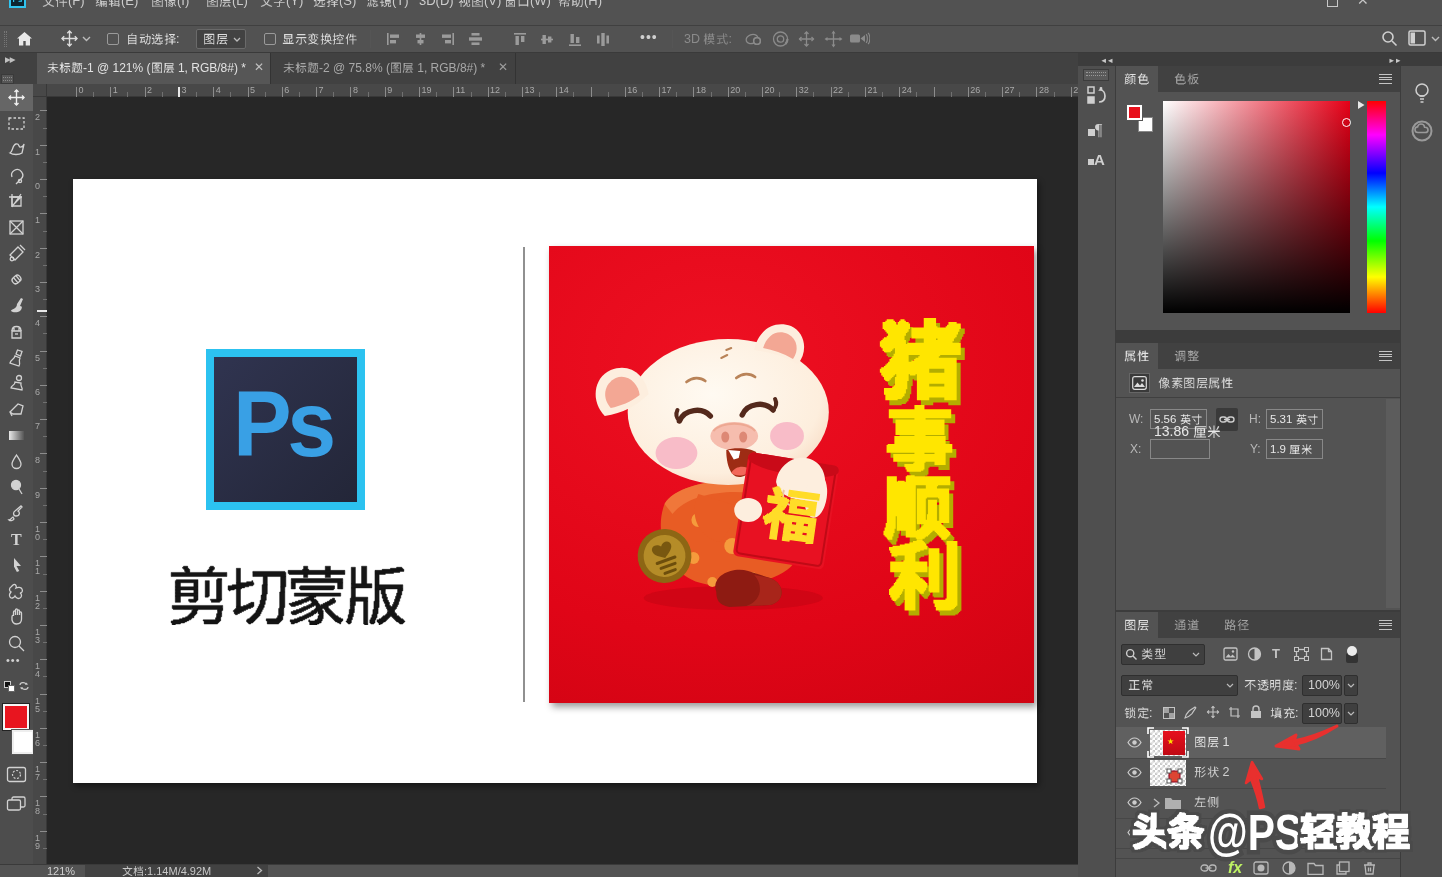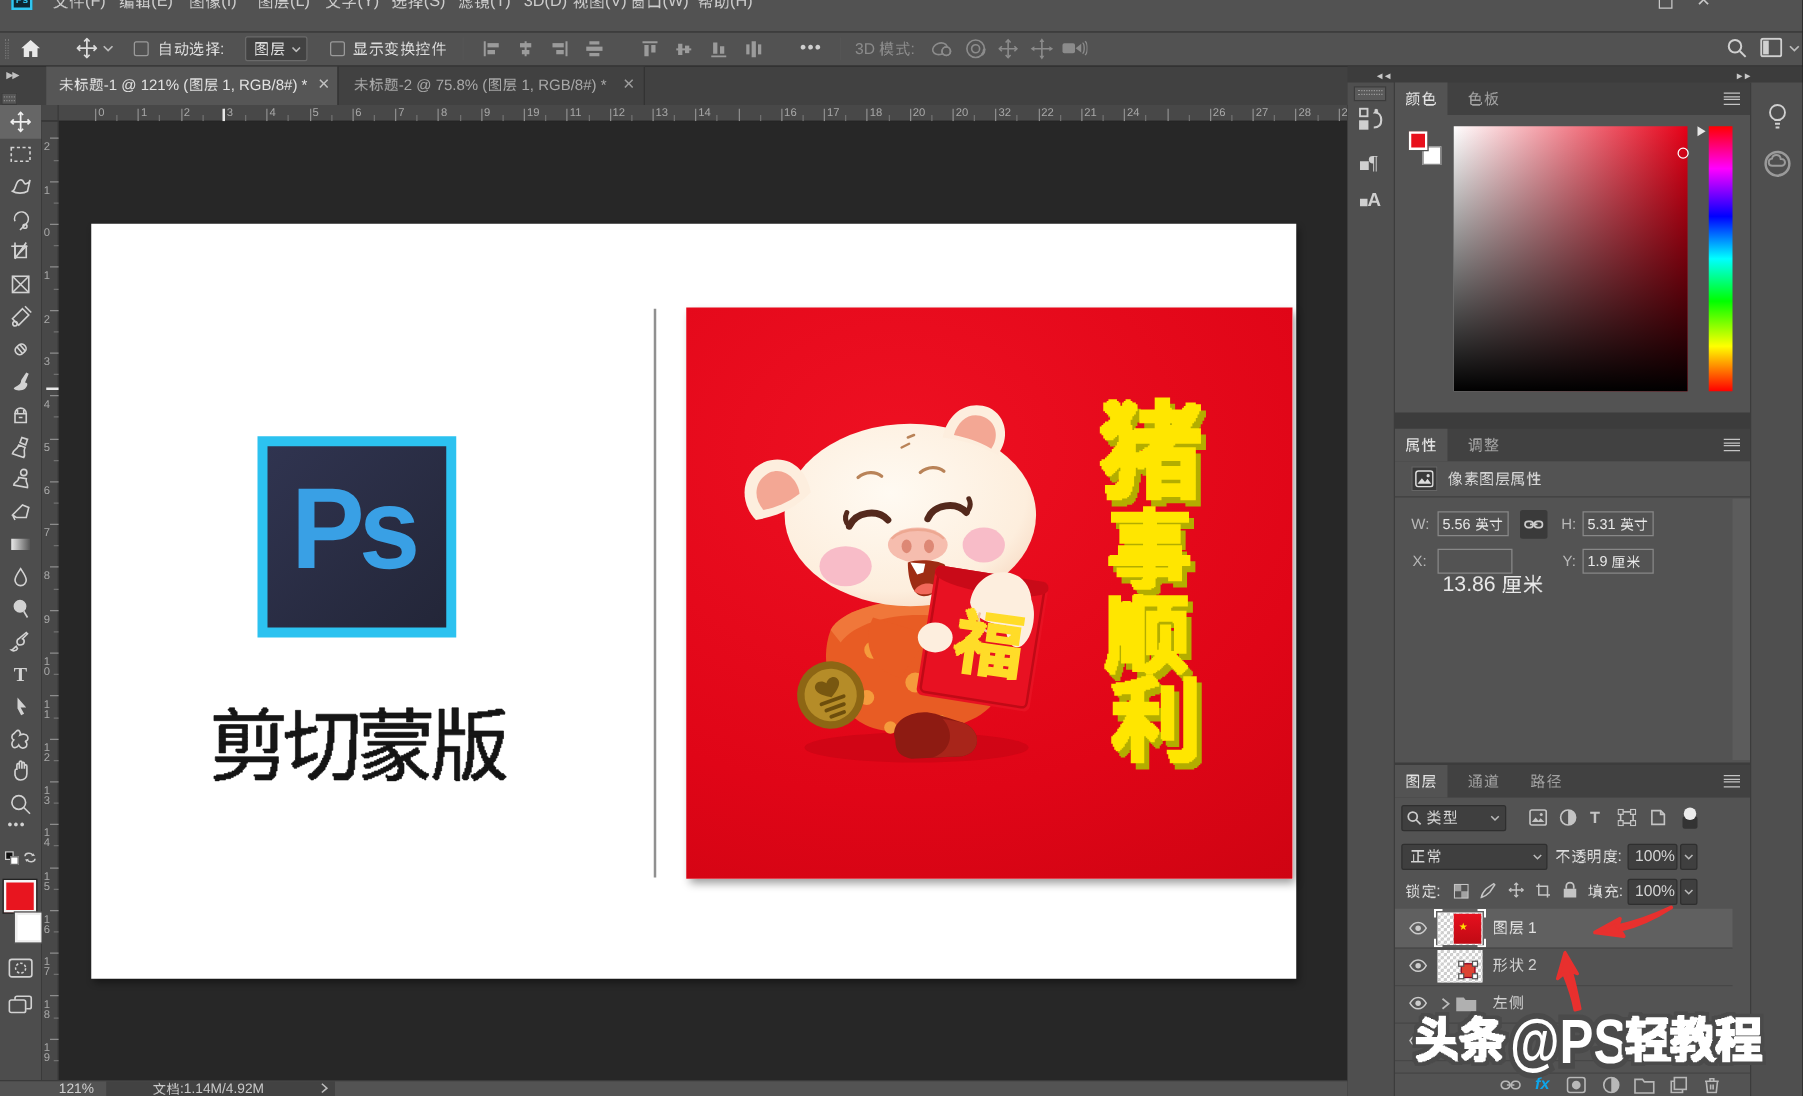--- a/index.html
+++ b/index.html
@@ -772,21 +772,21 @@
     <div class="abs" style="left:1216px;top:408px;width:22px;height:23px;background:#3a3a3a;border-radius:2px"></div>
     <svg class="abs" style="left:1219px;top:415px" width="16" height="9" viewBox="0 0 16 9">
       <g fill="none" stroke="#ccc" stroke-width="1.4">
         <rect x="1" y="2" width="6.5" height="5" rx="2.5"></rect>
         <rect x="8.5" y="2" width="6.5" height="5" rx="2.5"></rect>
         <path d="M5 4.5h6"></path>
       </g>
     </svg>
     <div class="abs txt" style="left:1130px;top:442px;font-size:12px;color:#b8b8b8">X:</div>
     <div class="abs" style="left:1150px;top:439px;width:60px;height:20px;border:1px solid #888"></div>
-    <div class="abs txt" style="left:1154px;top:458px;font-size:17px;color:#e8e8e8">13.86 <svg class="cg" viewBox="0 0 30 30">
+    <div class="abs txt" style="left:1154px;top:423px;font-size:14px;color:#e8e8e8">13.86 <svg class="cg" viewBox="0 0 30 30">
         <use href="#s5398"></use>
       </svg><svg class="cg" viewBox="0 0 30 30">
         <use href="#s7c73"></use>
       </svg></div>
     <div class="abs txt" style="left:1250px;top:442px;font-size:12px;color:#b8b8b8">Y:</div>
     <div class="abs" style="left:1266px;top:439px;width:57px;height:20px;border:1px solid #888"></div>
     <div class="abs txt" style="left:1270px;top:443px;font-size:11.5px;color:#e8e8e8">1.9 <svg class="cg" viewBox="0 0 30 30">
         <use href="#s5398"></use>
       </svg><svg class="cg" viewBox="0 0 30 30">
         <use href="#s7c73"></use>
@@ -970,21 +970,21 @@
     </svg>
     <div class="abs" style="left:1116px;top:848px;width:270px;height:1px;background:#474747"></div>
     <div class="abs" style="left:1116px;top:858px;width:284px;height:19px;background:#535353;border-top:1px solid #454545"></div>
     <svg class="abs" style="left:1200px;top:863px" width="17" height="10" viewBox="0 0 17 10">
       <g fill="none" stroke="#b8b8b8" stroke-width="1.3">
         <rect x="1" y="2" width="7" height="6" rx="3"></rect>
         <rect x="9" y="2" width="7" height="6" rx="3"></rect>
         <path d="M5.5 5h6"></path>
       </g>
     </svg>
-    <div class="abs txt" style="left:1228px;top:859px;font-size:13px;font-style:italic;font-weight:bold;color:#0ea5e9">fx</div>
+    <div class="abs txt" style="left:1228px;top:859px;font-size:16px;font-style:italic;font-weight:bold;color:#bef264">fx</div>
     <svg class="abs" style="left:1253px;top:861px" width="16" height="14" viewBox="0 0 16 14">
       <rect x="1" y="1" width="14" height="12" rx="2" fill="none" stroke="#b8b8b8" stroke-width="1.3"></rect>
       <circle cx="8" cy="7" r="3.5" fill="#b8b8b8"></circle>
     </svg>
     <svg class="abs" style="left:1282px;top:861px" width="14" height="14" viewBox="0 0 14 14">
       <circle cx="7" cy="7" r="6" fill="none" stroke="#b8b8b8" stroke-width="1.3"></circle>
       <path d="M7 1a6 6 0 0 1 0 12z" fill="#b8b8b8"></path>
     </svg>
     <svg class="abs" style="left:1307px;top:862px" width="17" height="13" viewBox="0 0 17 13">
       <path d="M1 1.5h6l1.5 2H16v9H1z" fill="none" stroke="#b8b8b8" stroke-width="1.3"></path>

